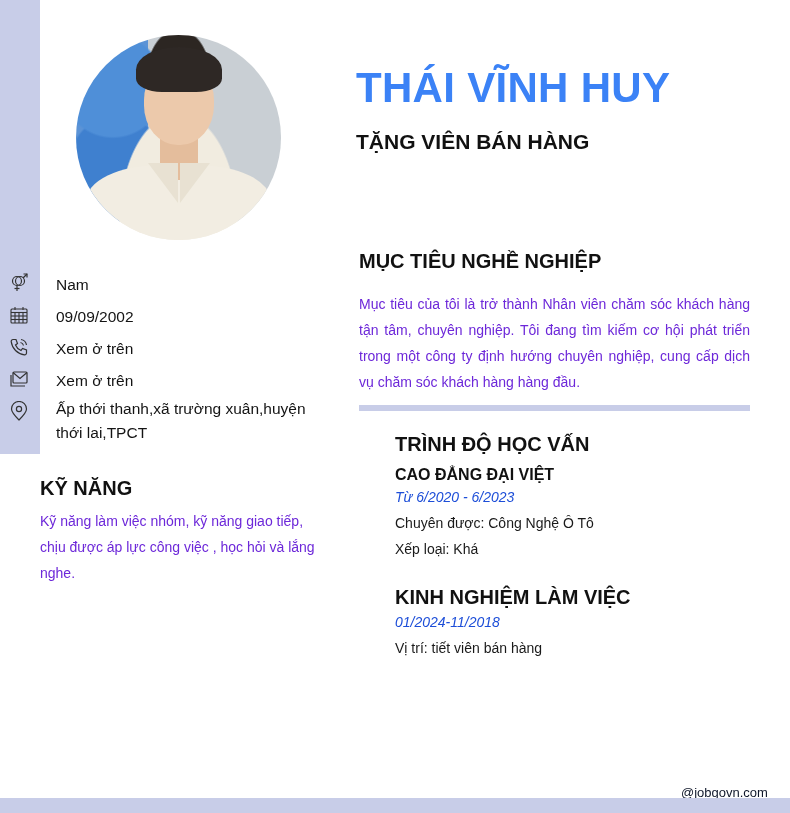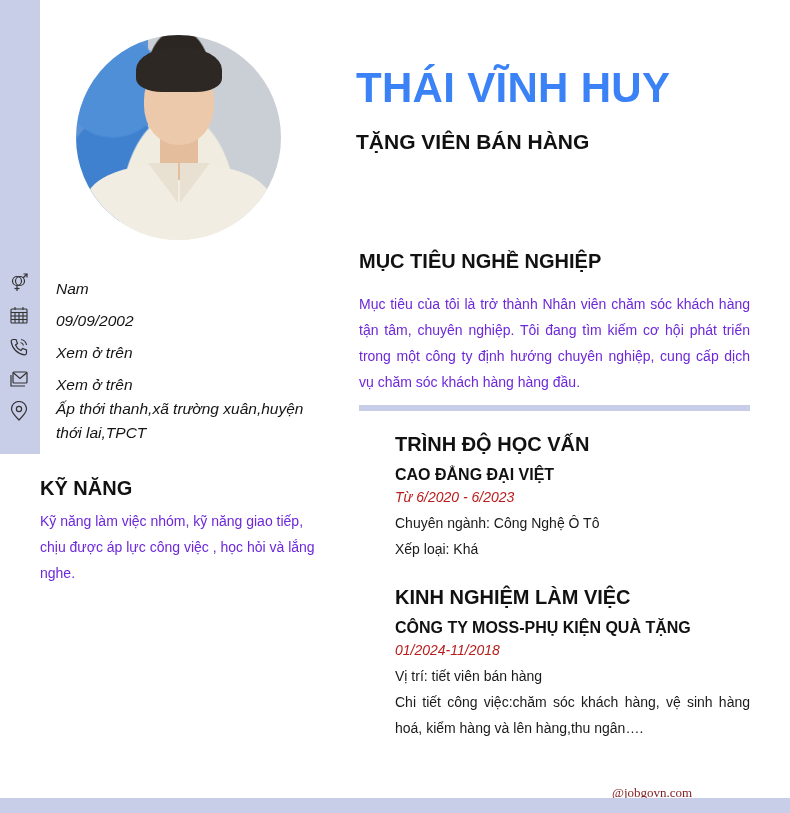--- a/index.html
+++ b/index.html
@@ -20,43 +20,43 @@
   .avatar .face { position: absolute; left: 68px; top: 28px; width: 70px; height: 82px; background: #ecc9ab; border-radius: 45% 45% 48% 48%; }
   .avatar .hair { position: absolute; left: 60px; top: 12px; width: 86px; height: 45px; background: #2e2825; border-radius: 50% 50% 30% 30%; }
   .avatar .shirt { position: absolute; left: 10px; top: 130px; width: 185px; height: 90px; background: #f2ede2; border-radius: 40% 40% 0 0; }
   .avatar .collar-l { position: absolute; left: 72px; top: 128px; width: 0; height: 0; border-left: 30px solid transparent; border-top: 40px solid #e8e1d2; }
   .avatar .collar-r { position: absolute; left: 104px; top: 128px; width: 0; height: 0; border-right: 30px solid transparent; border-top: 40px solid #e8e1d2; }
 
   .name { position: absolute; left: 356px; top: 64px; font-size: 42px; font-weight: 700; letter-spacing: 0.3px; color: #3b82f6; }
   .role { position: absolute; left: 356px; top: 130px; font-size: 21px; font-weight: 700; color: #111; }
 
   .contact { position: absolute; left: 0; top: 269px; width: 330px; }
-  .contact .row { position: relative; display: flex; align-items: flex-end; min-height: 32px; font-style: italic; }
+  .contact .row { position: relative; display: flex; align-items: center; min-height: 32px; }
   .contact .icon { position: absolute; left: 9px; top: 4px; width: 20px; height: 20px; }
   .contact .text { margin-left: 56px; font-size: 15.5px; line-height: 24px; color: #141414; }
 
   .h-section { font-size: 20px; font-weight: 700; color: #111; }
   .body-text { font-size: 14px; line-height: 26px; color: #6d28d9; }
 
   .skills { position: absolute; left: 40px; top: 477px; width: 290px; }
   .skills .h-section { margin-bottom: 8px; }
 
   .objective { position: absolute; left: 359px; top: 250px; width: 391px; }
   .objective .h-section { margin-bottom: 18px; }
   .objective .body-text { text-align: justify; }
   .divider { position: absolute; left: 359px; top: 405px; width: 391px; height: 6px; background: #c8cde8; }
 
   .edu { position: absolute; left: 395px; top: 433px; width: 355px; }
   .work { position: absolute; left: 395px; top: 586px; width: 355px; }
   .sub-title { font-size: 16px; font-weight: 700; color: #111; margin-top: 10px; }
-  .period { font-size: 14px; font-style: italic; line-height: 26px; color: #b91c1c; }
+  .period { font-size: 14px; font-style: italic; line-height: 26px; color: #1d4ed8; }
   .line { font-size: 14px; line-height: 26px; color: #1a1a1a; }
   .justify { text-align: justify; }
 
-  .watermark { position: absolute; left: 612px; top: 785px; font-family: Liberation Serif, serif; font-size: 13px; color: #7f1d1d; }
+  .watermark { position: absolute; left: 681px; top: 785px; font-family: Liberation Sans, sans-serif; font-size: 13px; color: #0f172a; }
 </style>
 </head>
 <body>
 
 <div class="side-strip"></div>
 
 <div class="avatar" title="Ảnh chân dung">
   <div class="shirt"></div>
   <div class="neck"></div>
   <div class="collar-l"></div>
@@ -137,26 +137,24 @@
 <div class="objective">
   <div class="h-section">MỤC TIÊU NGHỀ NGHIỆP</div>
   <div class="body-text">Mục tiêu của tôi là trở thành Nhân viên chăm sóc khách hàng tận tâm, chuyên nghiệp. Tôi đang tìm kiếm cơ hội phát triển trong một công ty định hướng chuyên nghiệp, cung cấp dịch vụ chăm sóc khách hàng hàng đầu.</div>
 </div>
 <div class="divider"></div>
 
 <div class="edu">
   <div class="h-section">TRÌNH ĐỘ HỌC VẤN</div>
   <div class="sub-title">CAO ĐẲNG ĐẠI VIỆT</div>
   <div class="period">Từ 6/2020 - 6/2023</div>
-  <div class="line">Chuyên ngành: Công Nghệ Ô Tô</div>
+  <div class="line">Chuyên được: Công Nghệ Ô Tô</div>
   <div class="line">Xếp loại: Khá</div>
 </div>
 
 <div class="work">
   <div class="h-section">KINH NGHIỆM LÀM VIỆC</div>
-  <div class="sub-title">CÔNG TY MOSS-PHỤ KIỆN QUÀ TẶNG</div>
   <div class="period">01/2024-11/2018</div>
   <div class="line">Vị trí: tiết viên bán hàng</div>
-  <div class="line justify">Chi tiết công việc:chăm sóc khách hàng, vệ sinh hàng hoá, kiểm hàng và lên hàng,thu ngân….</div>
 </div>
 
 <div class="watermark">@jobgovn.com</div>
 <div class="footer-bar"></div>
 
 </body></html>

